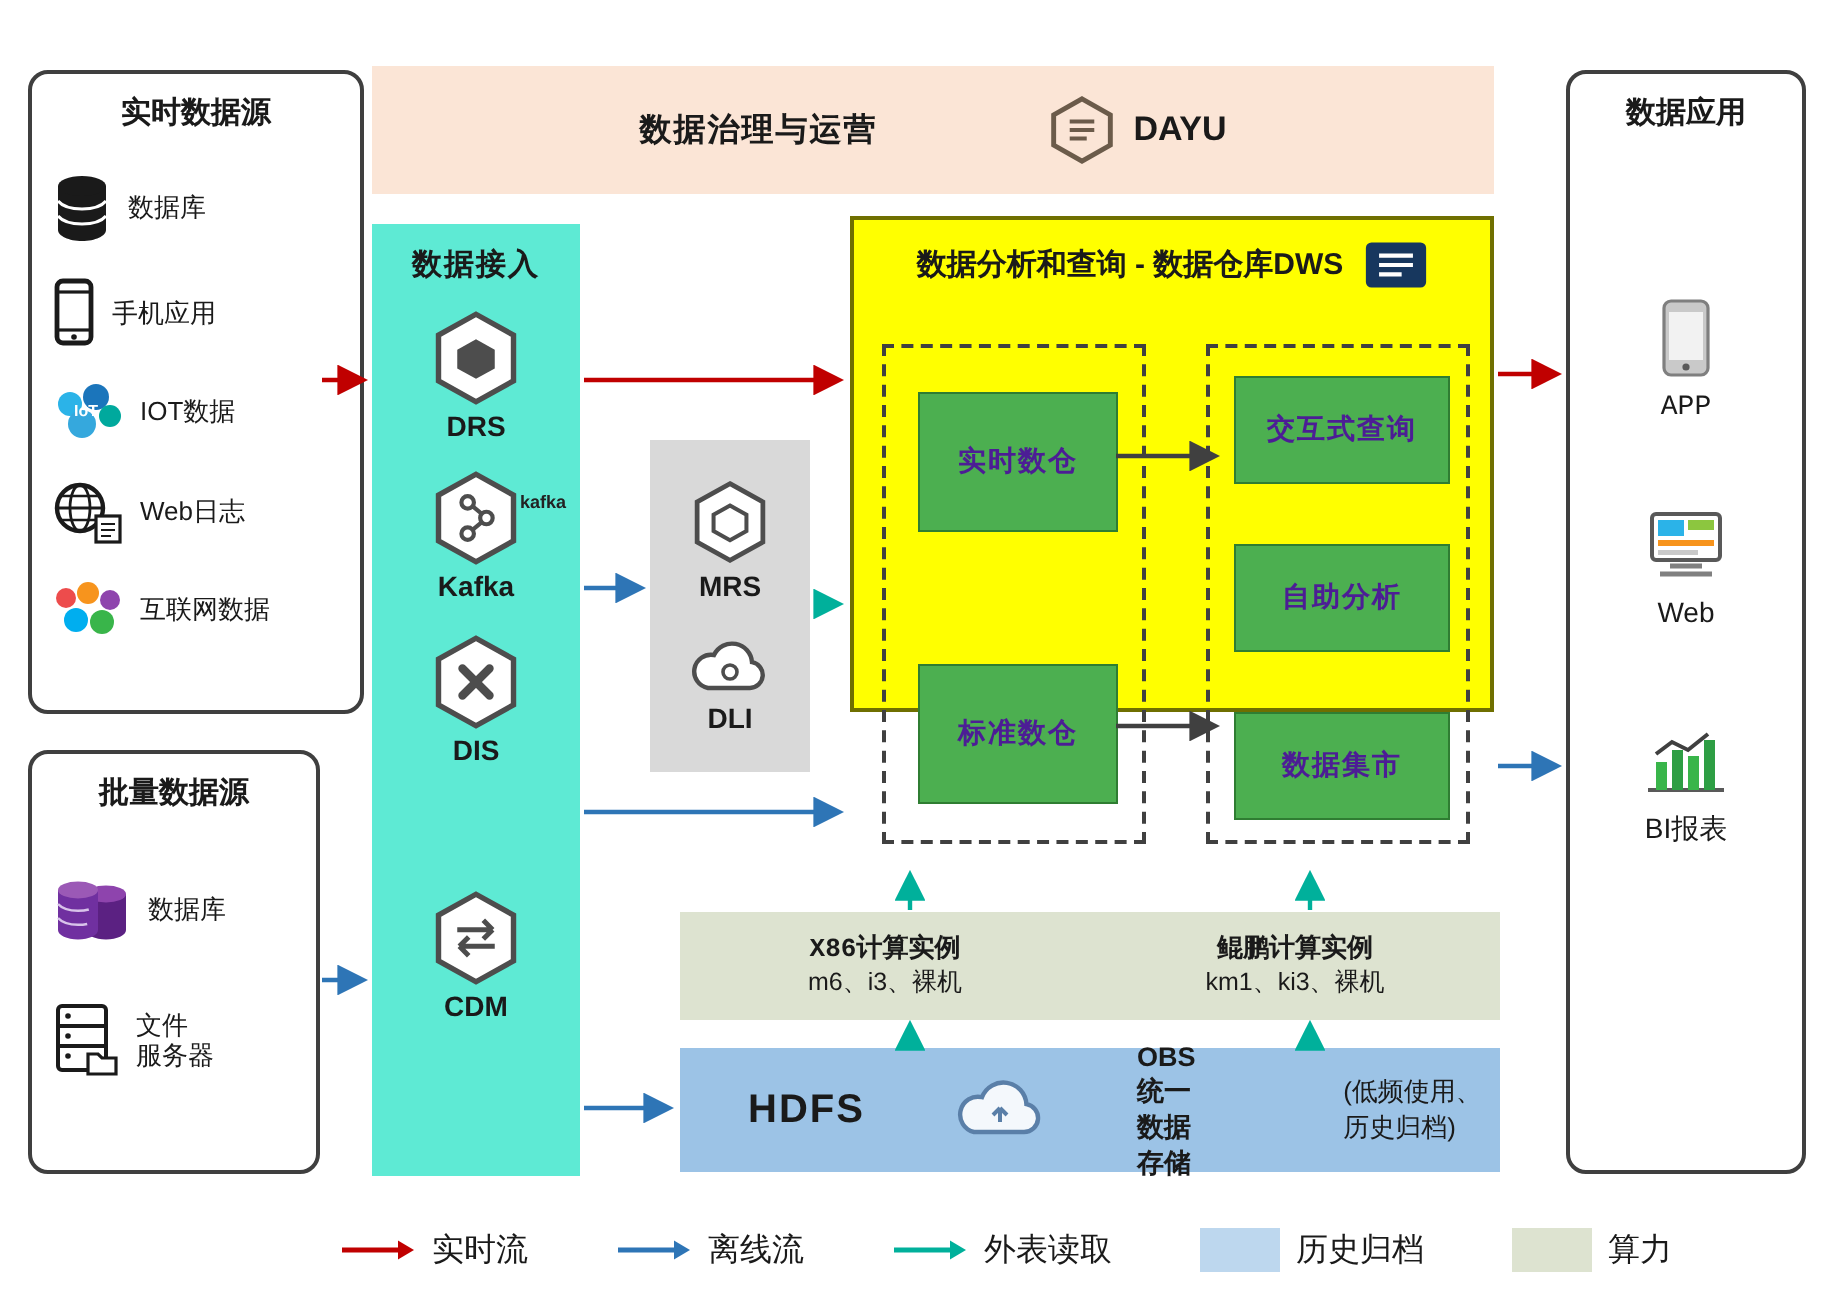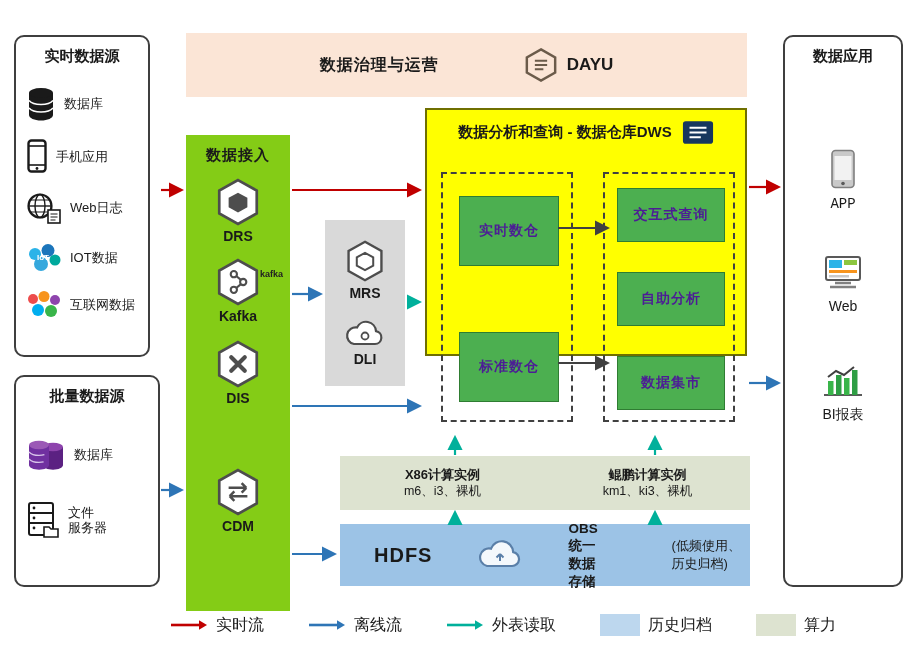--- a/index.html
+++ b/index.html
@@ -14,42 +14,42 @@
   .src-item { display:flex; align-items:center; gap:8px; }
   .src-label { font-size:13px; line-height:1.2; }
   .pre { white-space:pre-line; }
 
   
   .banner { position:absolute; background:#fbe5d6; display:flex; align-items:center; justify-content:center; gap:85px; }
   .banner-title { font-weight:bold; font-size:16px; letter-spacing:1px; }
   .dayu { display:flex; align-items:center; gap:9px; font-weight:bold; font-size:17px; }
 
   
-  .ingest { position:absolute; background:#84cc16;margin-top:23px; }
+  .ingest { position:absolute; background:#5eead4; }
   .ingest-title { font-weight:bold; font-size:15px; text-align:center; padding-top:11px; letter-spacing:1px; }
   .ingest-item { position:absolute; left:0; width:100%; display:flex; flex-direction:column; align-items:center; gap:1px; }
   .ingest-label { font-weight:bold; font-size:14px; }
   .kafka-wrap { position:relative; }
   .kafka-badge { position:absolute; left:46px; top:12px; font-size:9px; font-weight:bold; color:#222; }
 
   
   .engines { position:absolute; background:#d9d9d9; display:flex; flex-direction:column; justify-content:space-evenly; align-items:center; }
   .engine-item { display:flex; flex-direction:column; align-items:center; gap:2px; }
   .engine-label { font-weight:bold; font-size:14px; }
 
   
   .dws { position:absolute; background:#ffff00; border:2px solid #6f6f00; }
   .dws-header { display:flex; align-items:center; justify-content:center; gap:10px; padding-top:10px; font-weight:bold; font-size:15px; }
   .dashed { position:absolute; border:2px dashed #404040; }
   .green-box { position:absolute; background:#4caf50; border:1px solid #2f7d32; color:#4c1d95; font-weight:bold; font-size:14px; display:flex; align-items:center; justify-content:center; letter-spacing:1px; }
 
   
   .compute { position:absolute; background:#dde3d0; display:flex; }
   .compute-col { flex:1; display:flex; flex-direction:column; align-items:center; justify-content:center; line-height:1.35; }
-  .compute-title { font-weight:bold; font-size:13px; }
+  .compute-title { font-weight:bold; font-size:13px;font-family:Liberation Mono, monospace; }
   .compute-sub { font-size:12.5px; }
 
   
   .hdfs { position:absolute; background:#9cc3e6; display:flex; align-items:center; gap:14px; padding-left:34px; }
   .hdfs-label { font-weight:bold; font-size:20px; letter-spacing:1px; }
   .obs-label { font-weight:bold; font-size:13.5px; line-height:1.3; }
   .obs-note { font-size:13px;margin-left:24px; }
 
   
   .app-item { position:absolute; left:0; width:100%; display:flex; flex-direction:column; align-items:center; gap:7px; }
@@ -61,21 +61,21 @@
   .legend-swatch { width:40px; height:22px; display:inline-block; }
 
   .icon { display:inline-flex; flex:none; }
   .overlay { position:absolute; left:0; top:0; z-index:10; pointer-events:none; }
 </style>
 </head>
 <body>
 
 <div class="page">
 
-  <div class="panel" style="left:14px;top:35px;width:136px;height:322px;">
+  <div class="panel" style="left:14px;top:35px;width:168px;height:322px;">
     <div class="panel-title">实时数据源</div>
     <div class="src-items">
       <div class="src-item">
         <span class="icon">
           <svg width="30" height="36" viewBox="0 0 30 36">
               <path d="M3 7v22c0 3 5.4 5.5 12 5.5S27 32 27 29V7" fill="#1a1a1a"></path>
               <ellipse cx="15" cy="7" rx="12" ry="5" fill="#1a1a1a"></ellipse>
               <path d="M3 14.5c2.2 2.6 6.7 4 12 4s9.8-1.4 12-4M3 22c2.2 2.6 6.7 4 12 4s9.8-1.4 12-4" stroke="#fff" stroke-width="1.6" fill="none"></path>
             </svg>
         </span>
@@ -84,45 +84,45 @@
       <div class="src-item">
         <span class="icon">
           <svg width="22" height="34" viewBox="0 0 20 34">
               <rect x="1.5" y="1.5" width="17" height="31" rx="3" fill="#fff" stroke="#1a1a1a" stroke-width="2.4"></rect>
               <line x1="2" y1="7" x2="18" y2="7" stroke="#1a1a1a" stroke-width="1.6"></line>
               <line x1="2" y1="26" x2="18" y2="26" stroke="#1a1a1a" stroke-width="1.6"></line>
               <circle cx="10" cy="29.5" r="1.4" fill="#1a1a1a"></circle>
             </svg>
         </span>
         <span class="src-label">手机应用</span>
+      </div>
+      <div class="src-item">
+        <span class="icon">
+          <svg width="36" height="30" viewBox="0 0 36 30">
+              <circle cx="9" cy="11" r="6" fill="#2bb3e8"></circle>
+              <circle cx="22" cy="7.5" r="6.5" fill="#1b75bb"></circle>
+              <circle cx="29" cy="17" r="5.5" fill="#00a99d"></circle>
+              <circle cx="15" cy="21" r="7" fill="#35a8dd"></circle>
+              <text x="17" y="17" font-size="8" fill="#fff" font-weight="bold" text-anchor="middle">IoT</text>
+            </svg>
+        </span>
+        <span class="src-label">IOT数据</span>
       </div>
       <div class="src-item">
         <span class="icon">
           <svg width="36" height="34" viewBox="0 0 36 34">
               <circle cx="14" cy="15" r="11.5" fill="#fff" stroke="#1a1a1a" stroke-width="2.2"></circle>
               <ellipse cx="14" cy="15" rx="5" ry="11.5" fill="none" stroke="#1a1a1a" stroke-width="1.4"></ellipse>
               <line x1="2.5" y1="15" x2="25.5" y2="15" stroke="#1a1a1a" stroke-width="1.4"></line>
               <path d="M4.5 9h19M4.5 21h19" stroke="#1a1a1a" stroke-width="1.2" fill="none"></path>
               <rect x="22" y="19" width="12" height="13" fill="#fff" stroke="#1a1a1a" stroke-width="1.6"></rect>
               <path d="M24.5 23h7M24.5 26h7M24.5 29h5" stroke="#1a1a1a" stroke-width="1.1"></path>
             </svg>
         </span>
         <span class="src-label">Web日志</span>
-      </div>
-      <div class="src-item">
-        <span class="icon">
-          <svg width="36" height="30" viewBox="0 0 36 30">
-              <circle cx="9" cy="11" r="6" fill="#2bb3e8"></circle>
-              <circle cx="22" cy="7.5" r="6.5" fill="#1b75bb"></circle>
-              <circle cx="29" cy="17" r="5.5" fill="#00a99d"></circle>
-              <circle cx="15" cy="21" r="7" fill="#35a8dd"></circle>
-              <text x="17" y="17" font-size="8" fill="#fff" font-weight="bold" text-anchor="middle">IoT</text>
-            </svg>
-        </span>
-        <span class="src-label">IOT数据</span>
       </div>
       <div class="src-item">
         <span class="icon">
           <svg width="36" height="30" viewBox="0 0 36 30">
               <circle cx="7" cy="9" r="5" fill="#ed4c4c"></circle>
               <circle cx="18" cy="6.5" r="5.5" fill="#f7941d"></circle>
               <circle cx="29" cy="10" r="5" fill="#8e44ad"></circle>
               <circle cx="12" cy="20" r="6" fill="#00aeef"></circle>
               <circle cx="25" cy="21" r="6" fill="#39b54a"></circle>
             </svg>

